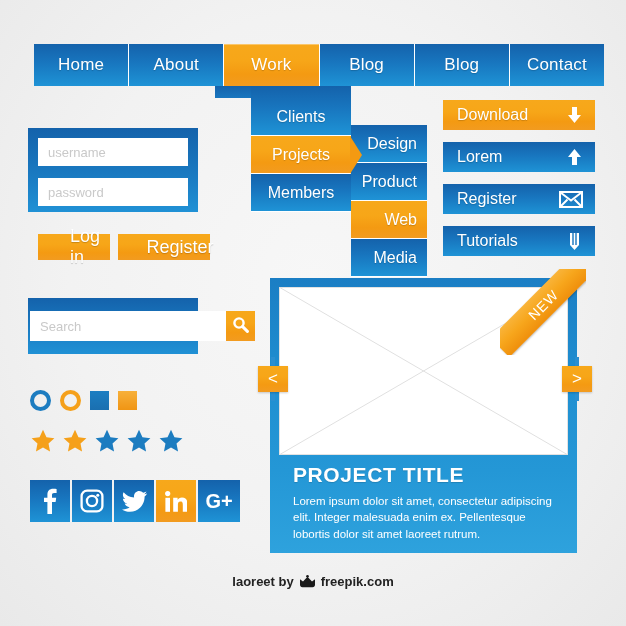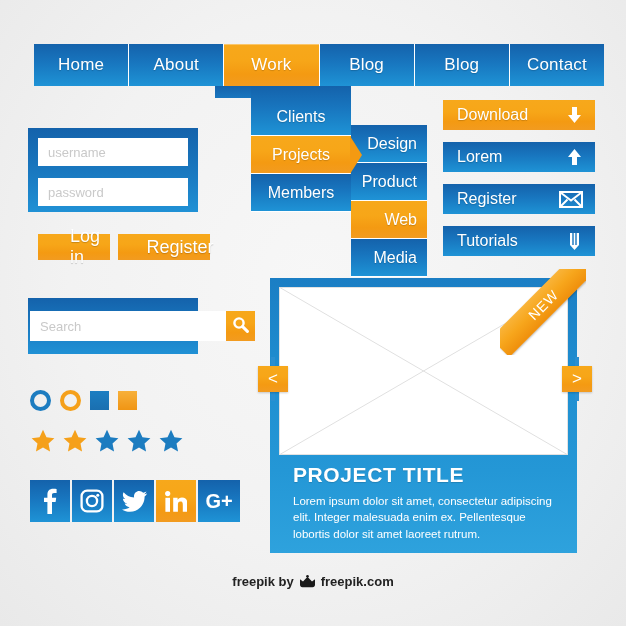--- a/index.html
+++ b/index.html
@@ -396,21 +396,21 @@
       <div class="band">NEW</div>
     </div>
   </div>
 
   <div class="abs carotrack" id="track-prev"></div>
   <div class="abs carotrack" id="track-next"></div>
   <div class="abs carobtn orange" id="caro-prev">&lt;</div>
   <div class="abs carobtn orange" id="caro-next">&gt;</div>
 
   <div class="abs" id="footer">
-    <span>freepik by</span>
+    <span>laoreet by</span>
     <span class="crown">
       <svg width="17" height="13" viewBox="0 0 17 13">
         <path d="M1 4.2l3 2.2 4.5-4.6L13 6.4l3-2.2v5.6c0 1.4-1 2.4-2.4 2.4H3.4C2 12.2 1 11.2 1 9.8z" fill="#1a1a1a"></path>
         <circle cx="8.5" cy="1.3" r="1.3" fill="#1a1a1a"></circle>
       </svg>
     </span>
     <span>freepik.com</span>
   </div>
 
 </div>

